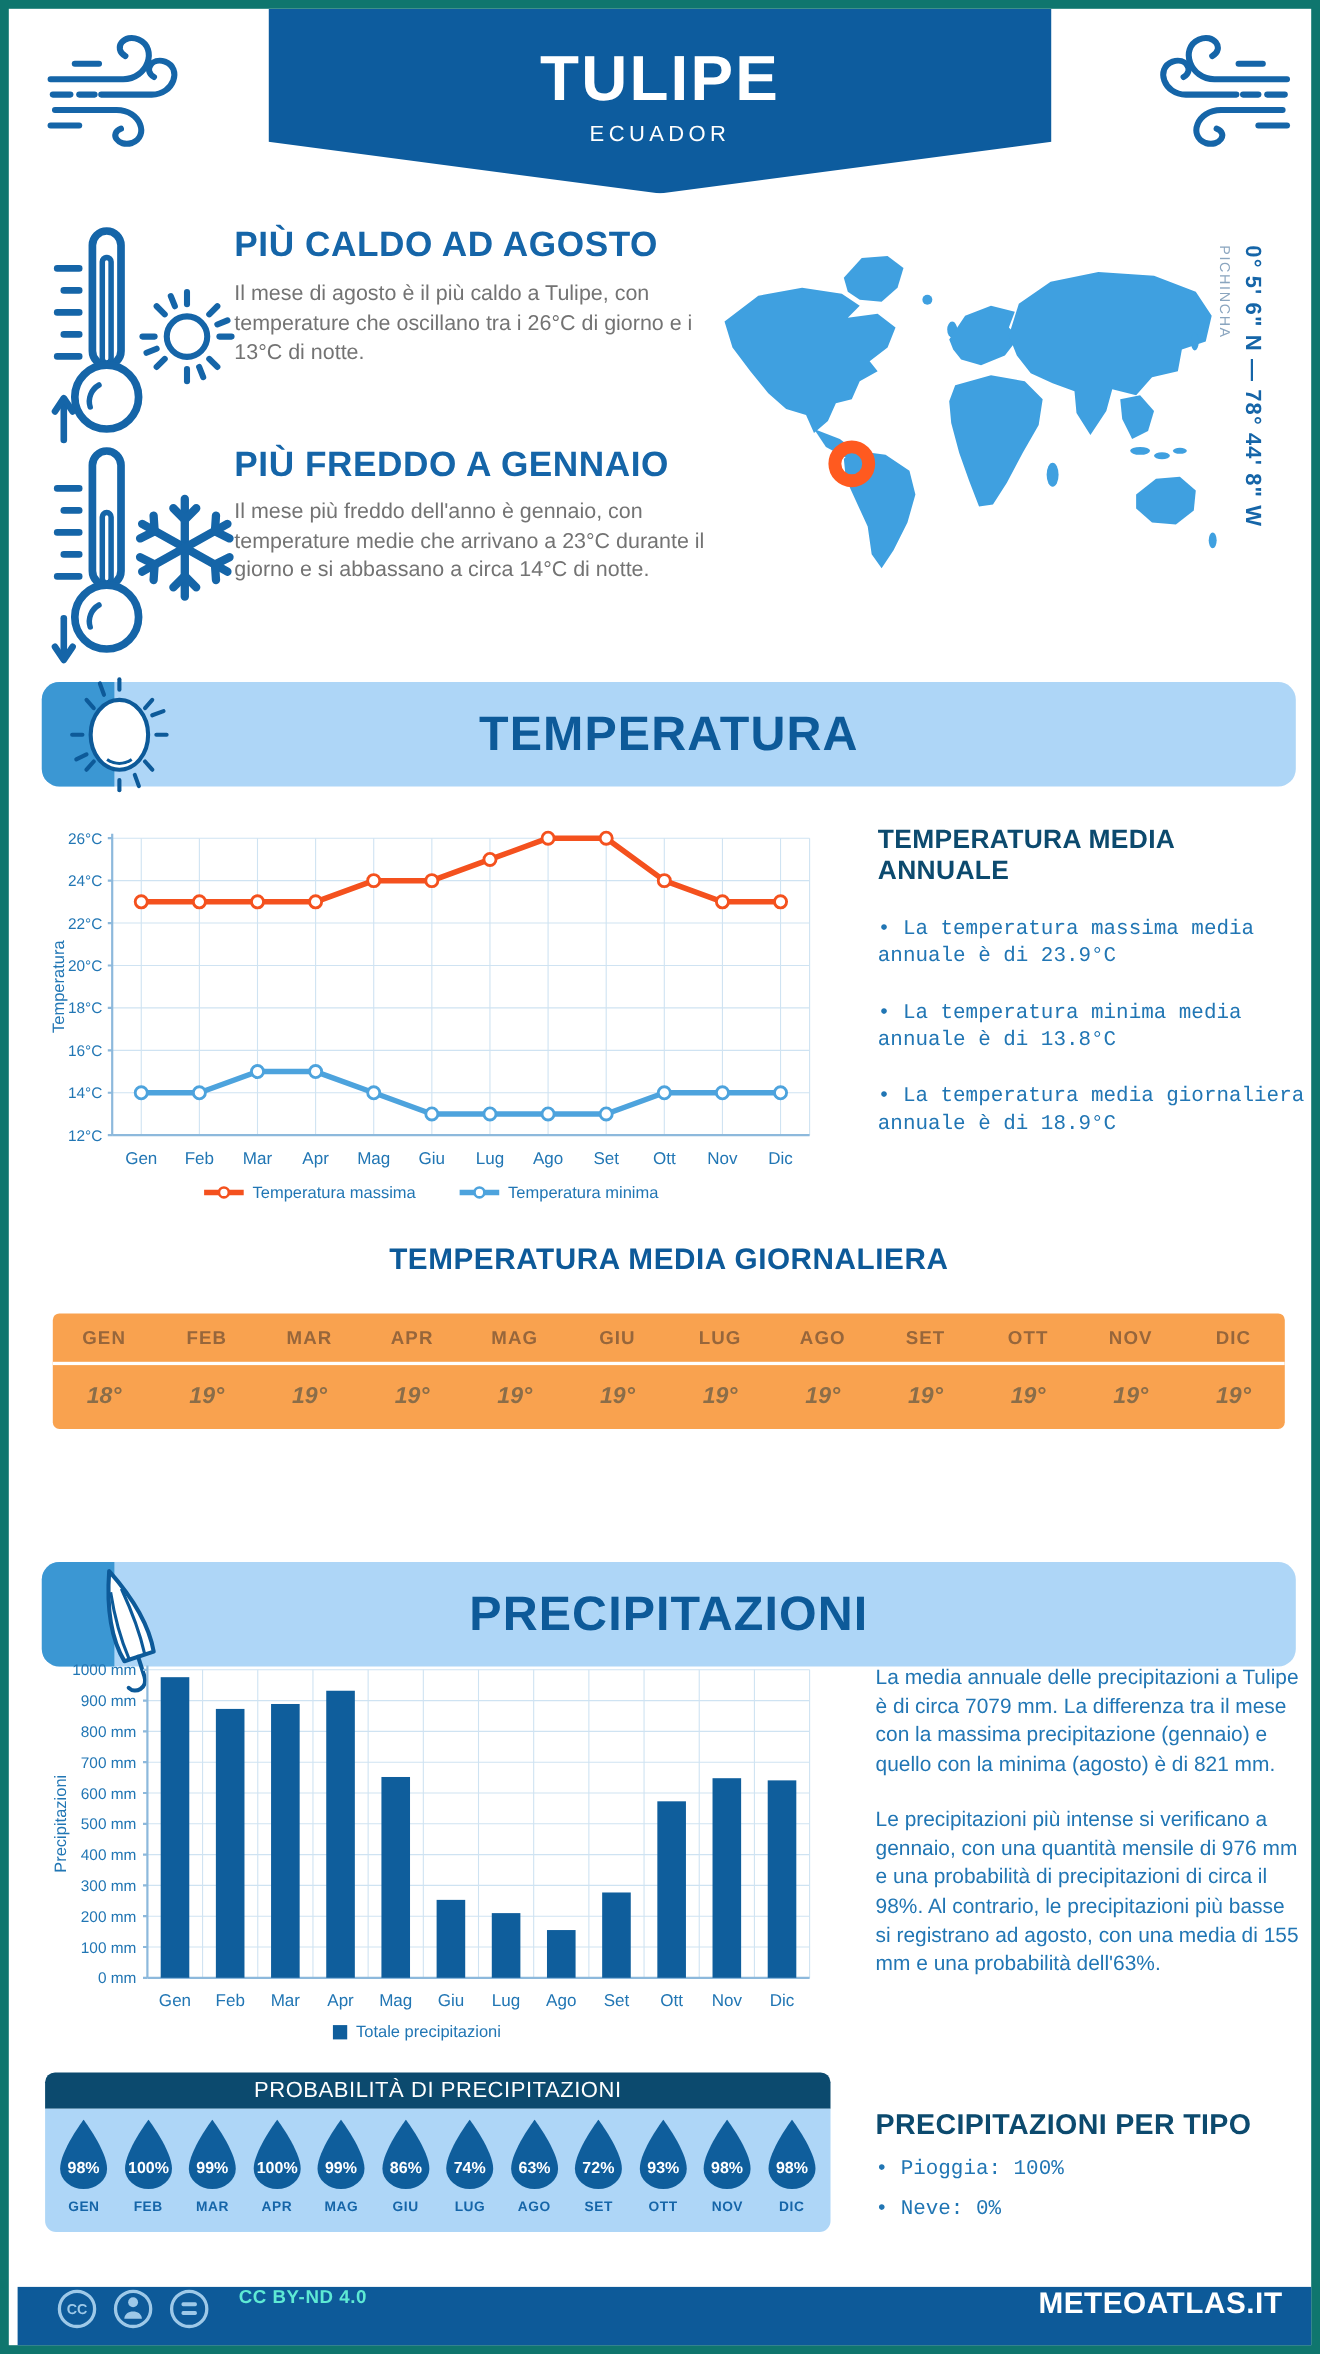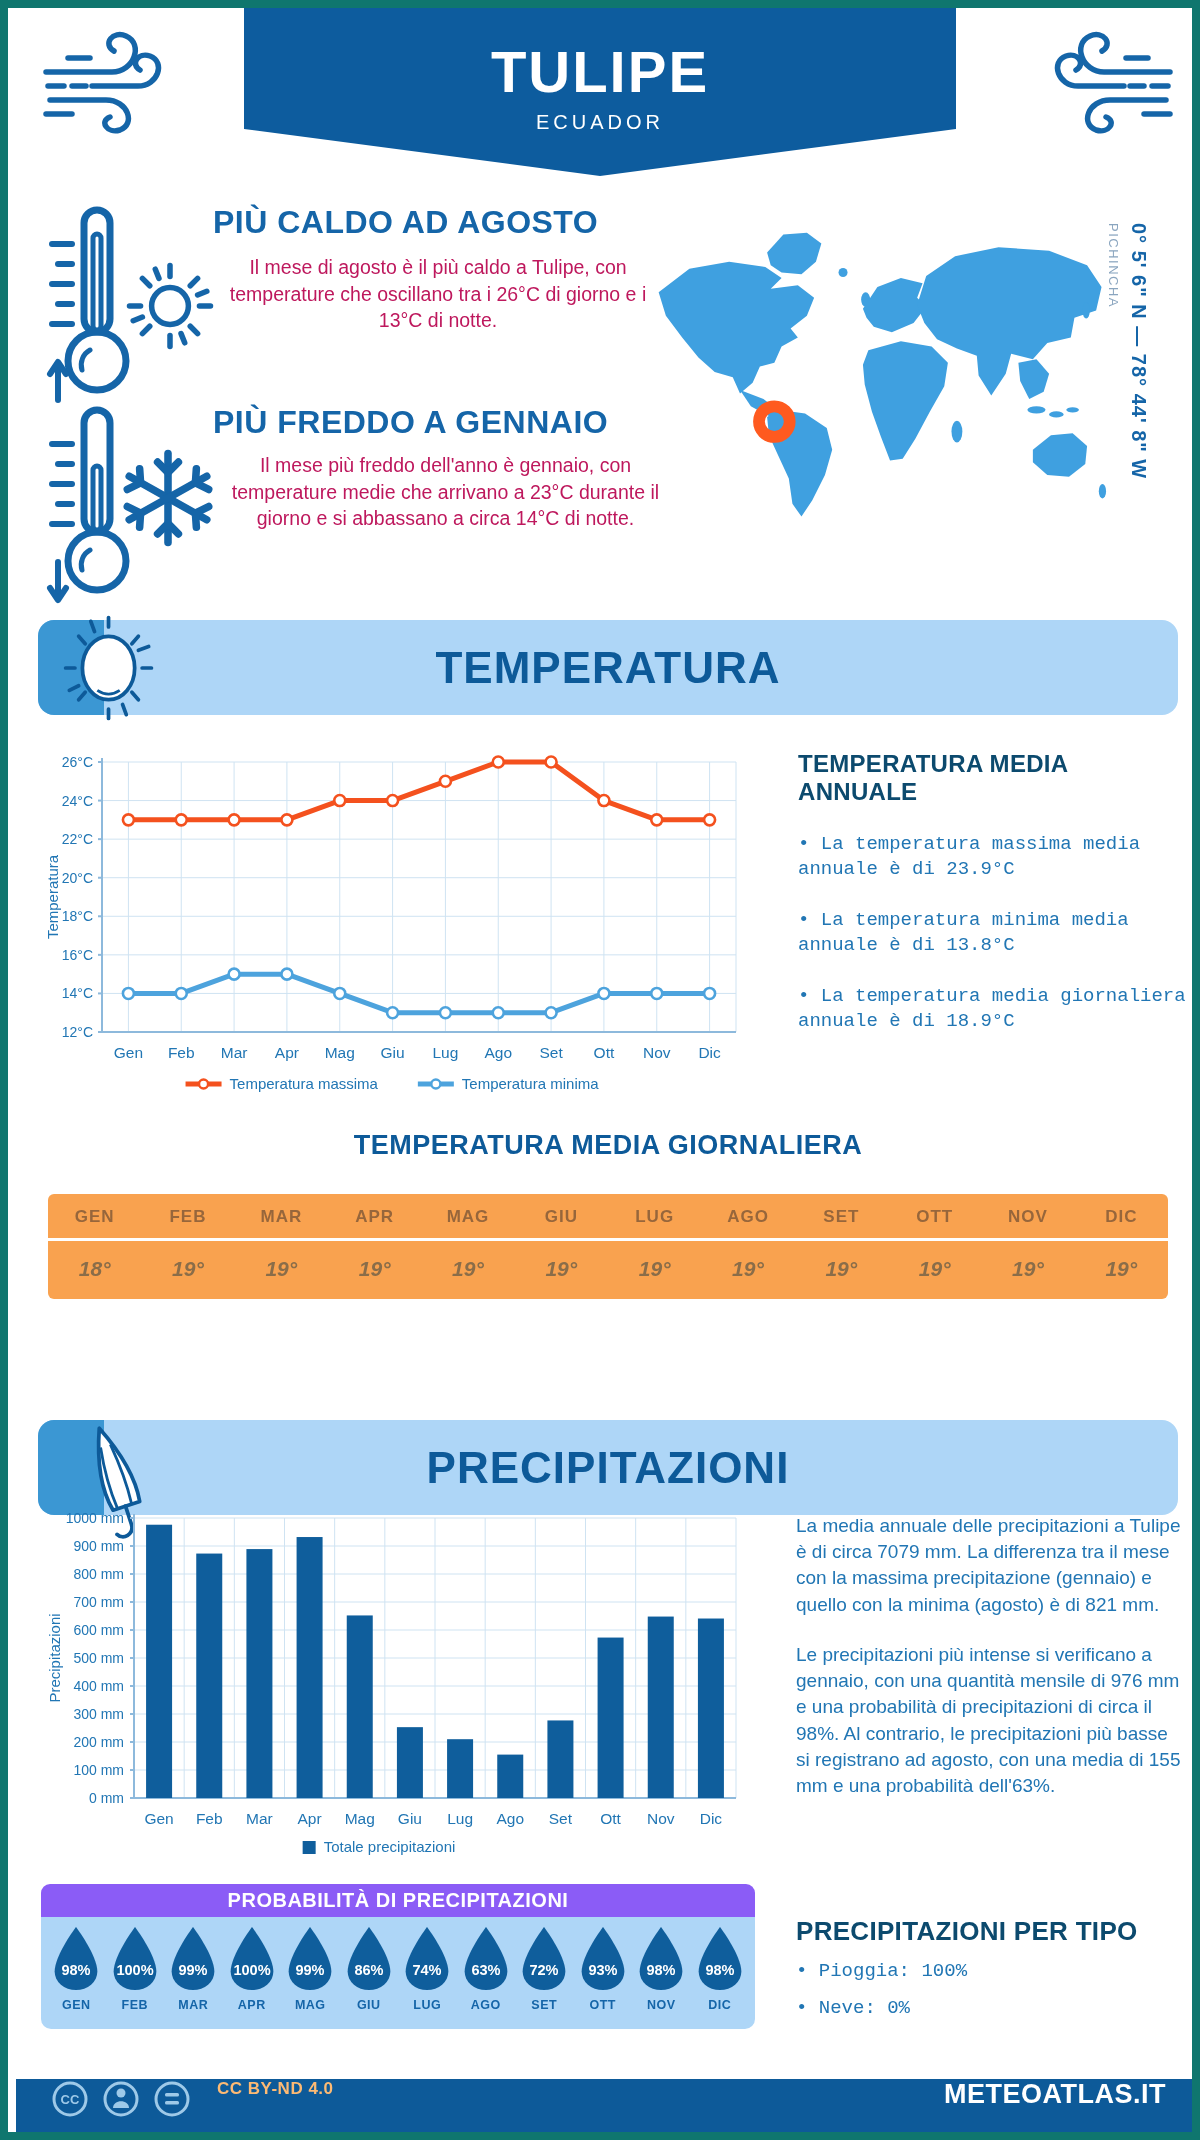--- a/index.html
+++ b/index.html
@@ -13,21 +13,21 @@
   .abs{position:absolute;}
 
   
   #banner{left:236px;top:0;width:712px;height:168px;background:#0d5c9e;
     clip-path:polygon(0 0,100% 0,100% 72%,50% 100%,0 72%);text-align:center;color:#fff;}
   #banner .t{margin-top:30px;font-size:58px;font-weight:bold;letter-spacing:2px;}
   #banner .s{margin-top:6px;font-size:20px;letter-spacing:4px;}
 
   
   .hl-title{font-size:32px;font-weight:bold;color:#1565a8;letter-spacing:.5px;}
-  .hl-text{font-size:19.5px;line-height:1.36;color:#be185d;text-align:center;}
+  .hl-text{font-size:19.5px;line-height:1.36;color:#737373;}
 
   
   .vtxt{writing-mode:vertical-rl;}
   #coords{font-size:20px;font-weight:bold;color:#1565a8;letter-spacing:1px;}
   #region{font-size:13px;color:#8aa5bf;letter-spacing:1.5px;margin-right:6px;}
 
   
   .band{left:30px;width:1140px;height:95px;background:#aed6f7;border-radius:16px;}
   .band .accent{position:absolute;left:0;top:0;width:66px;height:95px;background:#3b97d3;border-radius:16px 0 0 16px;}
   .band .band-title{position:absolute;left:0;top:0;width:100%;height:95px;line-height:95px;
@@ -41,30 +41,30 @@
   
   #daily-title{left:0;top:1122px;width:1200px;text-align:center;font-size:27px;font-weight:bold;color:#0d5a99;letter-spacing:.5px;}
   #temp-table{left:40px;top:1186px;width:1120px;background:#f9a24f;border-radius:6px;overflow:hidden;}
   .tt-row{display:grid;grid-template-columns:repeat(12,1fr);text-align:center;}
   #tt-head{padding:13px 0 11px;border-bottom:3px solid #ffffff;}
   #tt-head span{font-size:17px;font-weight:bold;color:#97663b;letter-spacing:1px;}
   #tt-vals{padding:16px 0 18px;}
   #tt-vals span{font-size:21px;font-weight:bold;color:#8a6d49;font-style:italic;}
 
   
-  #prob-head{left:33px;top:1876px;width:714px;height:33px;background:#8b5cf6;border-radius:9px 9px 0 0;
-    color:#fff;font-size:20px;font-weight:bold;text-align:center;line-height:33px;letter-spacing:.5px;}
+  #prob-head{left:33px;top:1876px;width:714px;height:33px;background:#0c4a6e;border-radius:9px 9px 0 0;
+    color:#fff;font-size:20px;font-weight:normal;text-align:center;line-height:33px;letter-spacing:.5px;}
   #prob-panel{left:33px;top:1909px;width:714px;height:112px;background:#aed6f7;border-radius:0 0 10px 10px;}
   #prob-drops{display:grid;grid-template-columns:repeat(12,1fr);padding:8px 6px 0;}
   .prob-col{text-align:center;}
   .prob-col .mo{font-size:12.5px;font-weight:bold;color:#1565a8;margin-top:3px;letter-spacing:.5px;}
 
   
   #footer{left:8px;top:2071px;width:1184px;height:61px;background:#0d5a99;display:flex;align-items:flex-start;padding:0 34px;}
-  #footer .lic{margin-left:14px;font-size:17px;font-weight:bold;color:#fdba74;letter-spacing:.5px;}
+  #footer .lic{margin-left:14px;font-size:17px;font-weight:bold;color:#5eead4;letter-spacing:.5px;}
   #footer .brand{margin-left:auto;font-size:27px;font-weight:bold;color:#ffffff;letter-spacing:.5px;}
   .cc-ic{margin-right:11px;}
 </style>
 </head>
 <body>
 
 <div id="page">
 
   <svg class="abs" style="left:26px;top:16px" width="150" height="110" viewBox="0 0 150 110" fill="none" stroke="#1565a8" stroke-width="5.5" stroke-linecap="round">
     <path d="M12 48 H78 C100 48 110 20 92 12 C79 6 68 20 80 27"></path>

